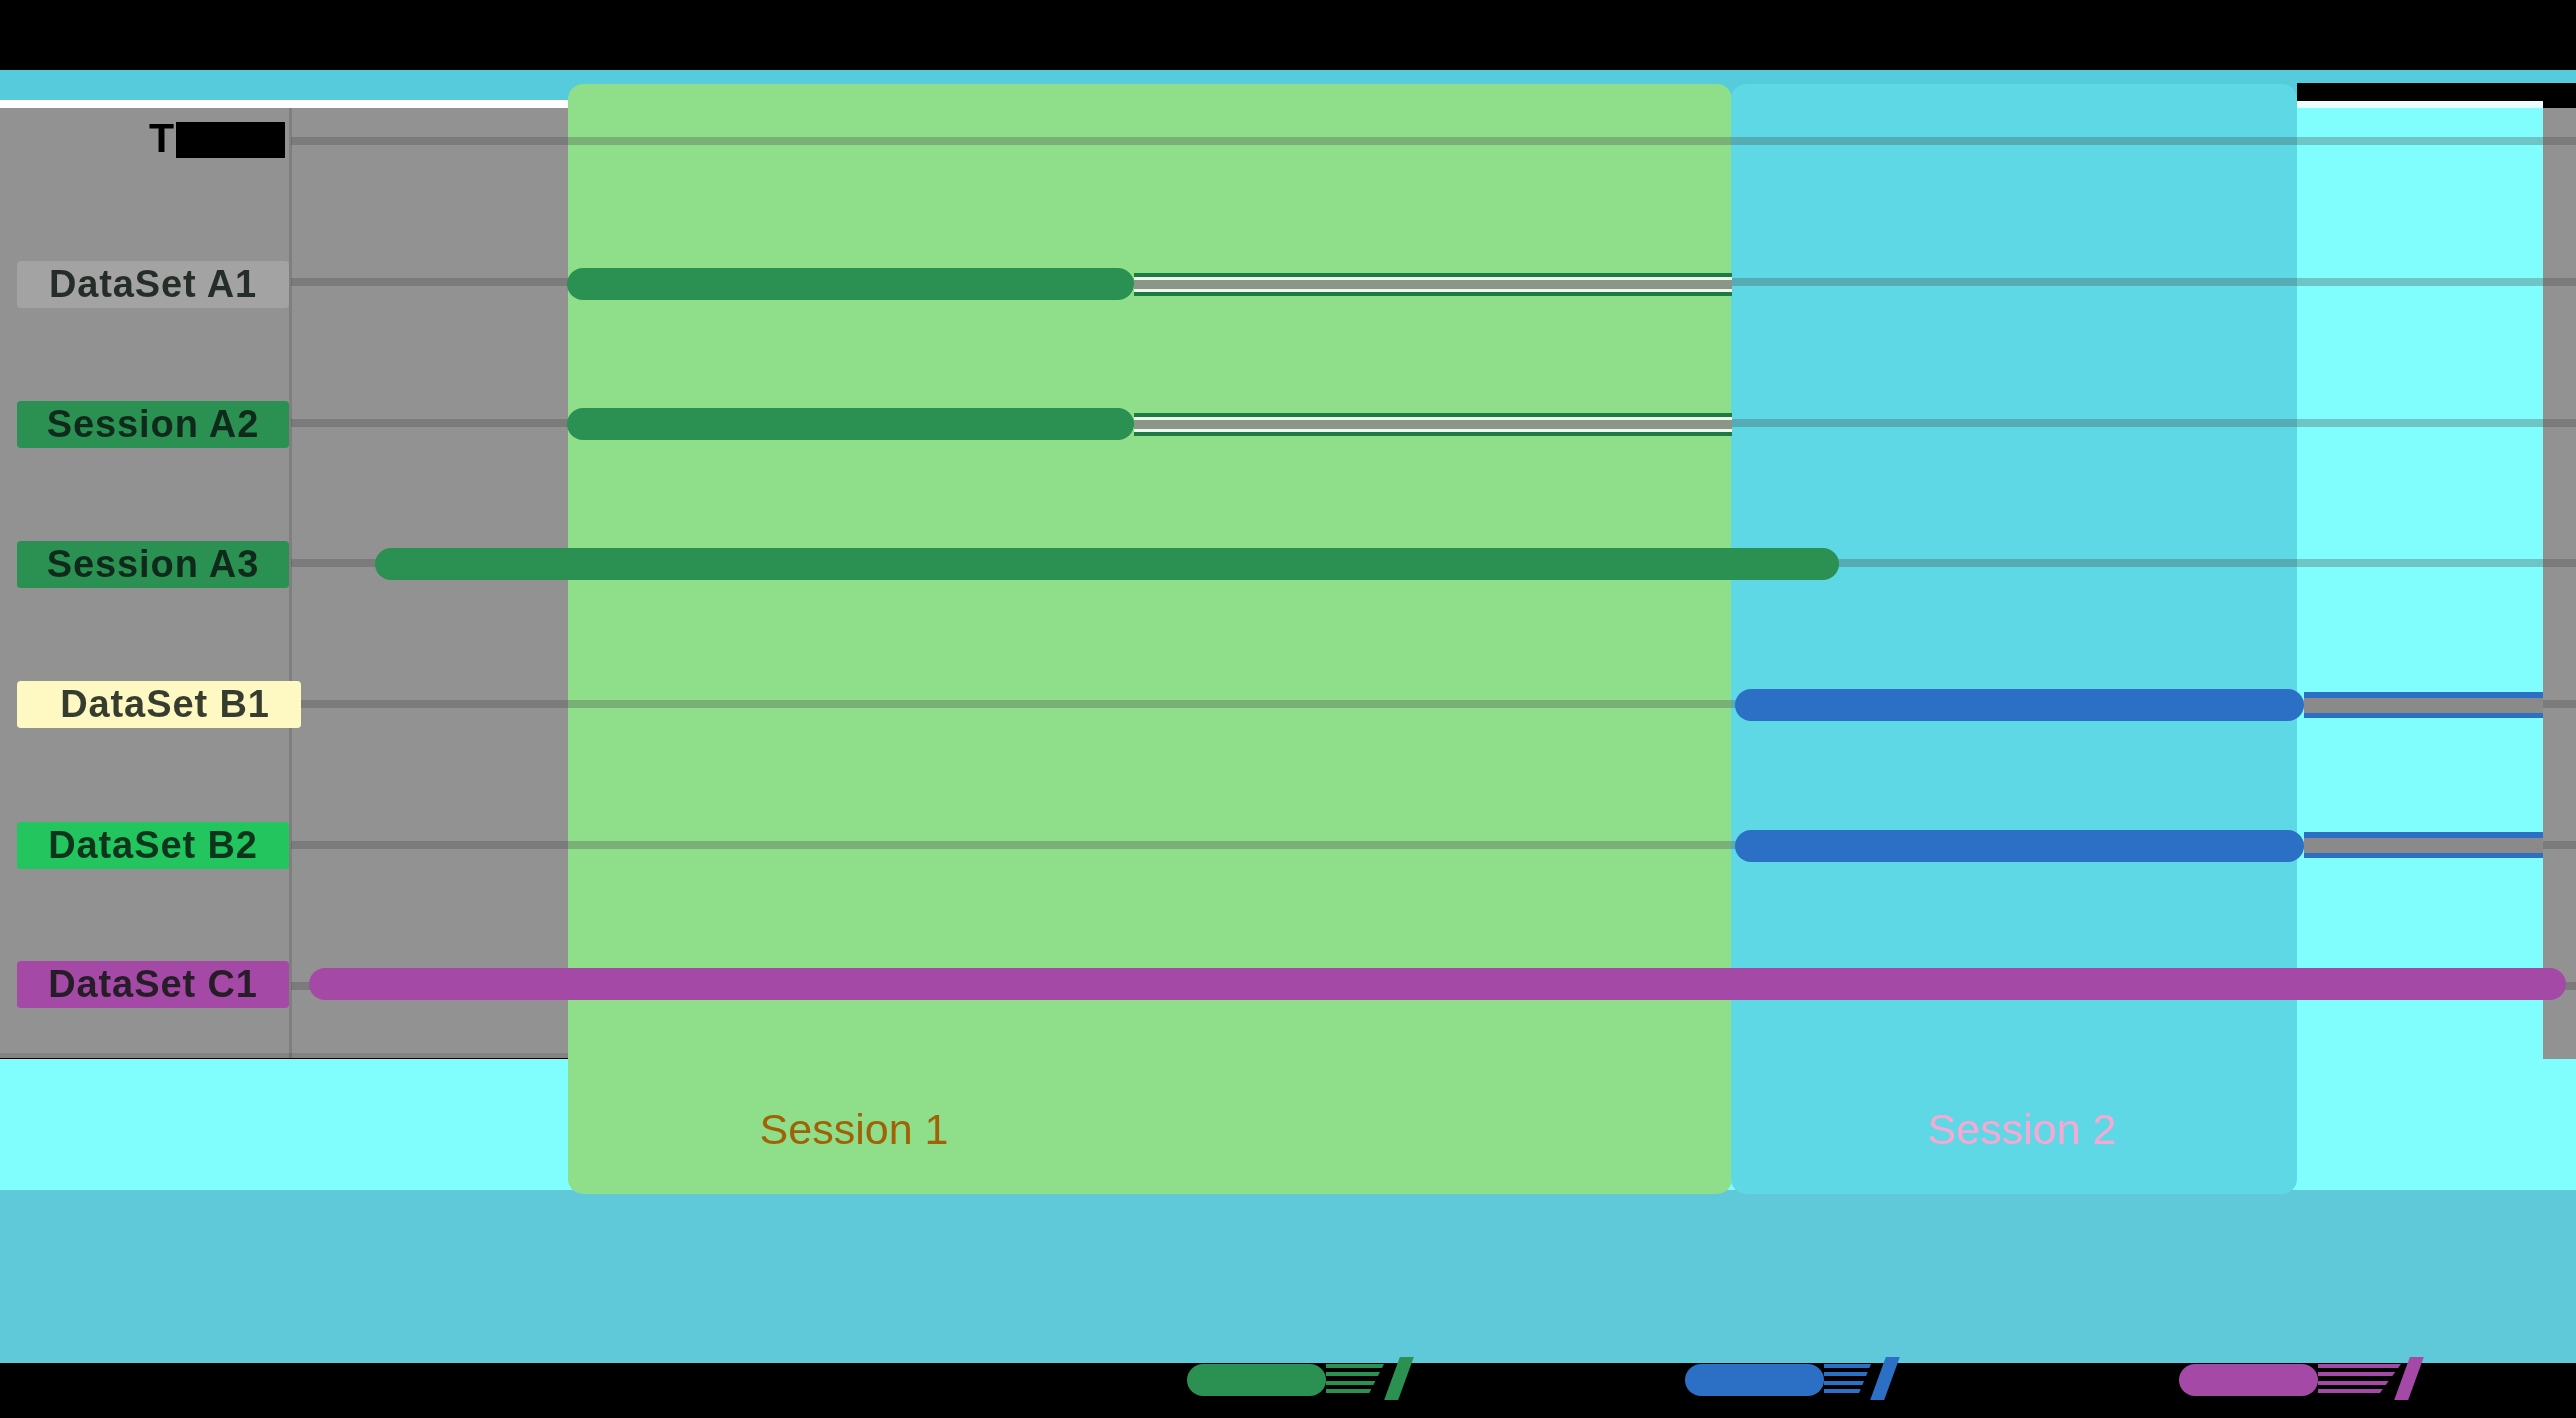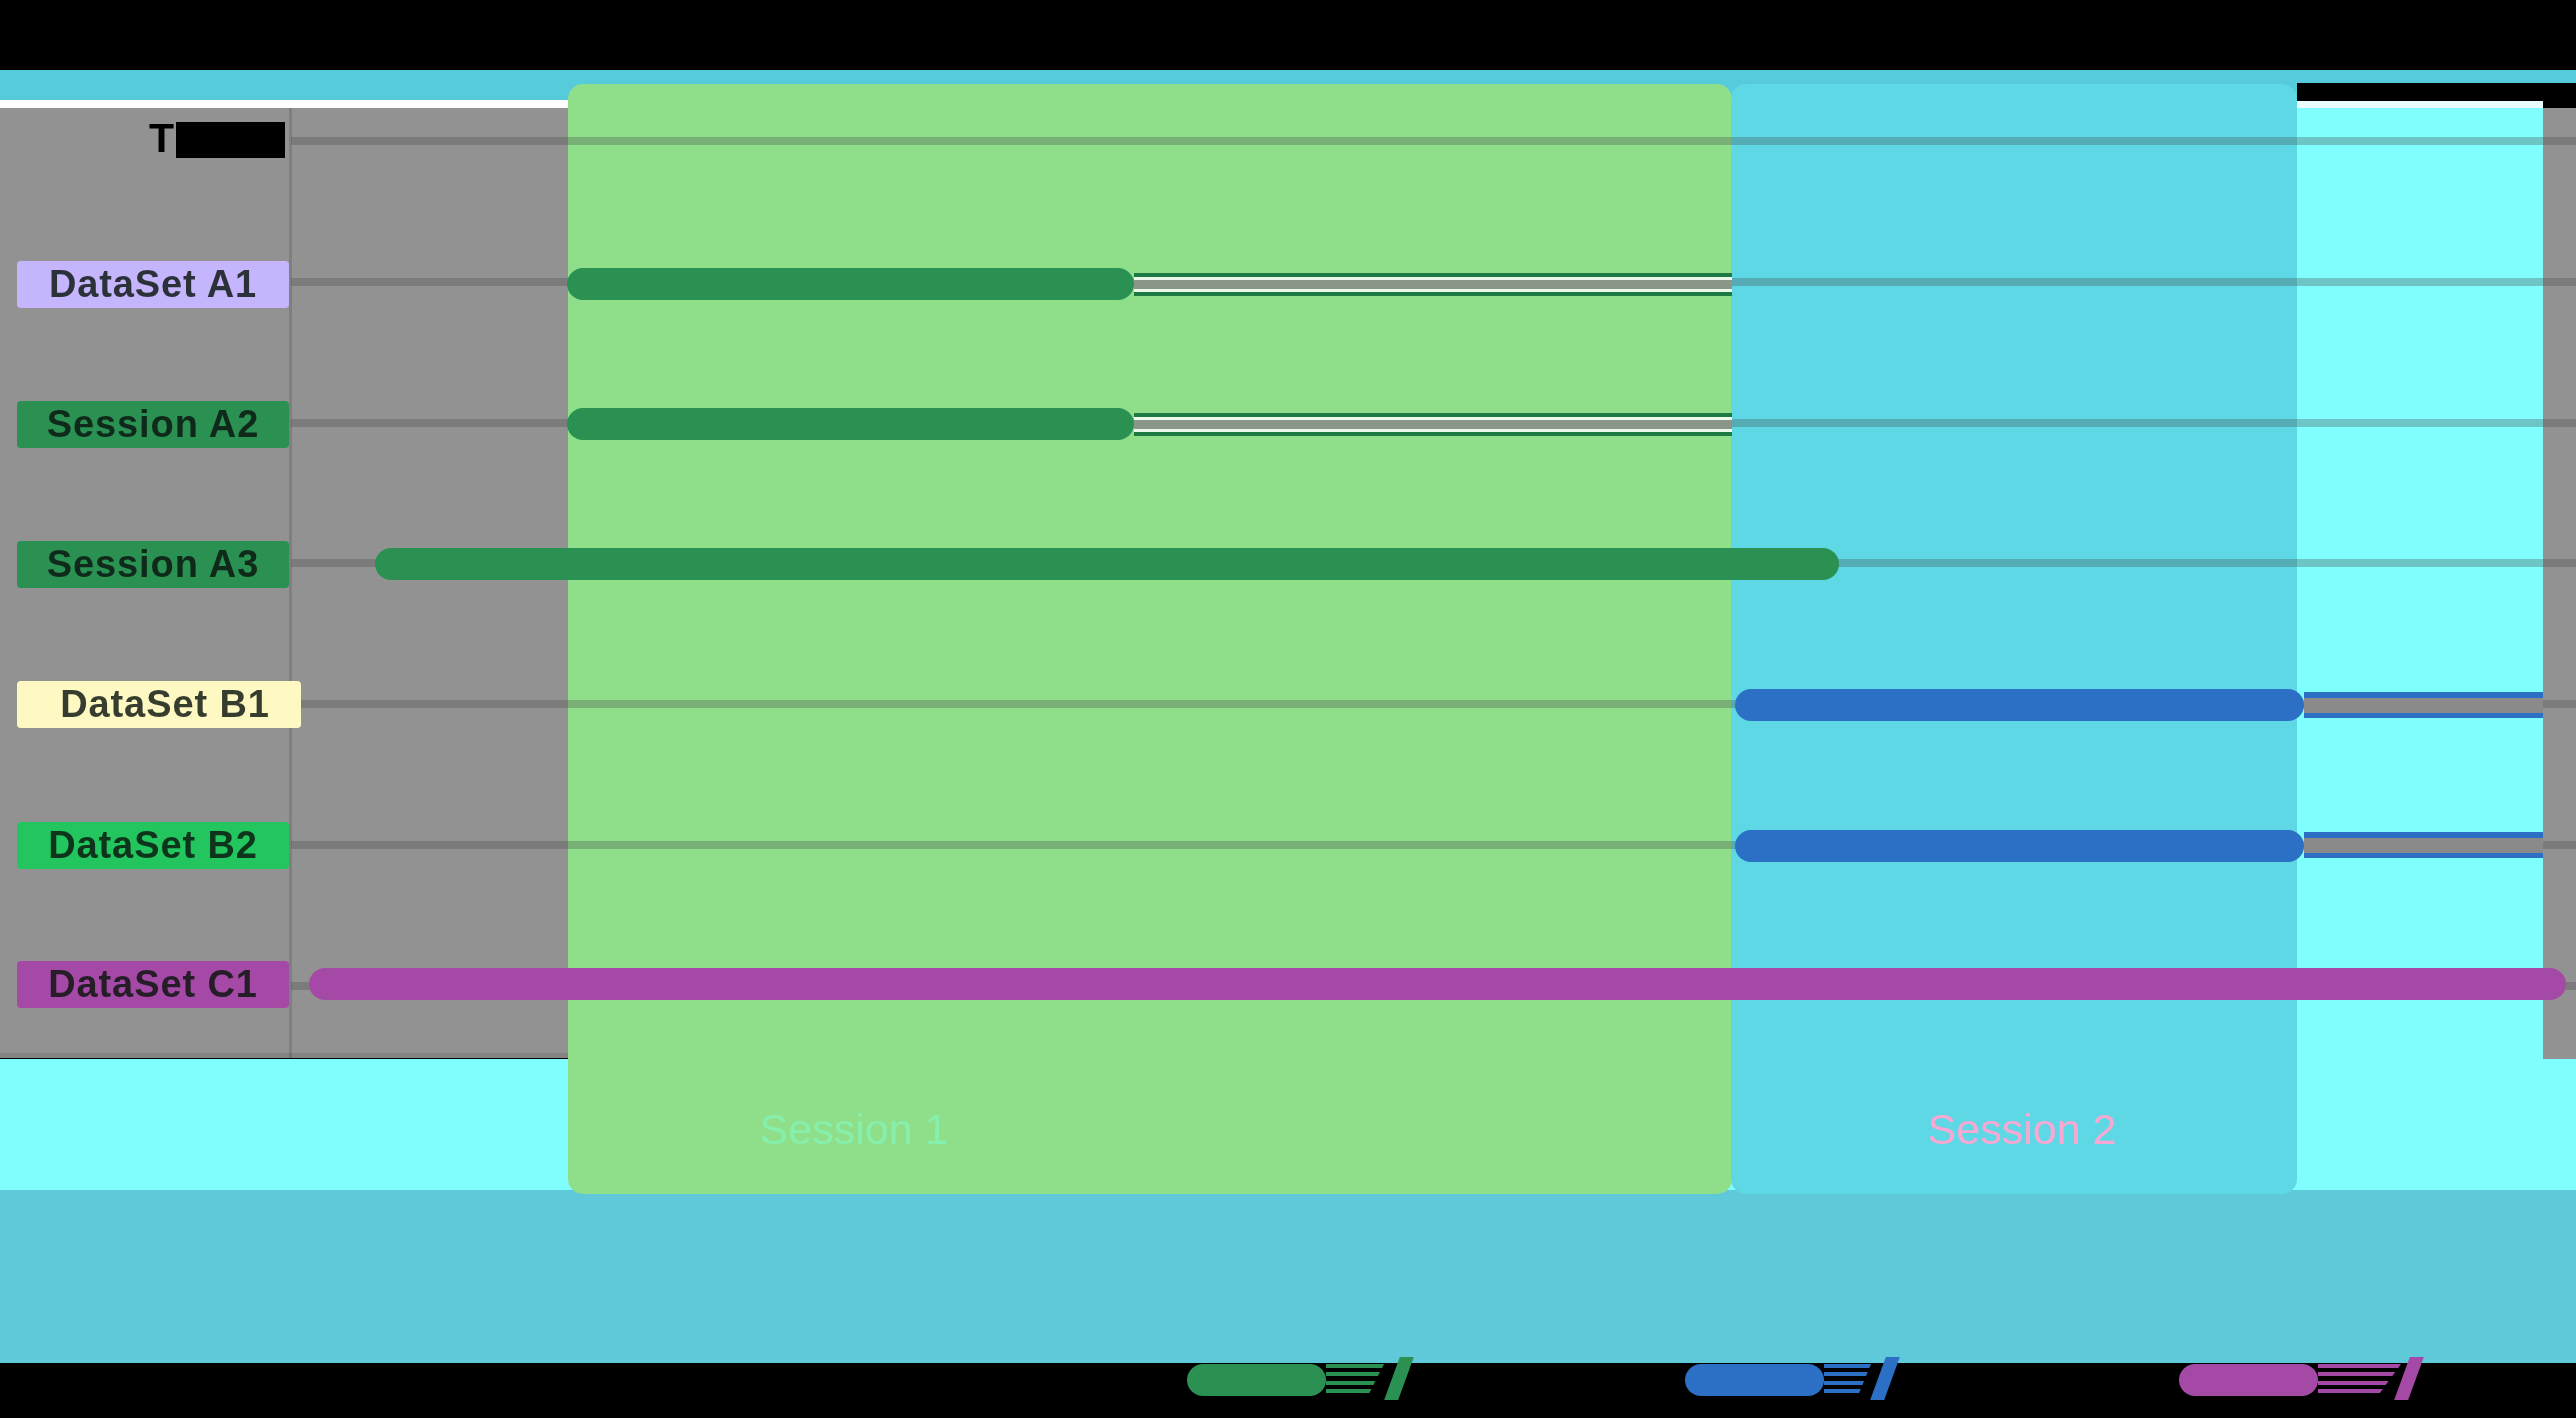--- a/index.html
+++ b/index.html
@@ -19,21 +19,21 @@
   #bright-col{left:2297px;top:108px;width:246px;height:1079px;background:#80fdfd;}
   #right-gray-strip{left:2543px;top:108px;width:33px;height:951px;background:#929292;}
   #lower-band{left:0;top:1190px;width:2576px;height:175px;background:#5fc9da;}
   #bottom-bar{left:0;top:1363px;width:2576px;height:56px;background:#000;}
 
   
   .band{top:84px;height:1110px;border-radius:15px;}
   #band-s1{left:568px;width:1164px;background:#8fdf8a;}
   #band-s2{left:1731px;width:566px;background:#5ed8e4;}
   .session-label{top:1105px;width:394px;text-align:center;font-size:43px;line-height:49px;}
-  #session1-label{left:657px;color:#86efac;}
+  #session1-label{left:657px;color:#a16207;}
   #session2-label{left:1825px;color:#f9a8d4;}
 
   
   .gridline{left:291px;width:2285px;height:7.5px;background:rgba(70,70,70,0.30);}
   .pill{height:32px;border-radius:16px;}
   .chip{left:17px;width:272px;height:47px;border-radius:3.8px;display:flex;align-items:center;
         justify-content:center;font-size:38px;font-weight:bold;color:rgba(10,20,14,0.82);
         letter-spacing:0.9px;}
   .track-green{height:22.5px;background:linear-gradient(180deg,
       #1e7a43 0 3.8px,#edf8ec 3.8px 6.6px,#8a9688 6.6px 16px,#edf8ec 16px 19px,#1e7a43 19px 22.5px);}
@@ -87,21 +87,21 @@
     </div>
   <div id="pills">
       <div class="abs pill" style="left: 567px; width: 567px; top: 268px; background: rgb(43, 145, 82);"></div>
       <div class="abs pill" style="left: 567px; width: 567px; top: 408px; background: rgb(43, 145, 82);"></div>
       <div class="abs pill" style="left: 375px; width: 1464px; top: 548px; background: rgb(43, 145, 82);"></div>
       <div class="abs pill" style="left: 1735px; width: 569px; top: 689px; background: rgb(43, 112, 197);"></div>
       <div class="abs pill" style="left: 1735px; width: 569px; top: 830px; background: rgb(43, 112, 197);"></div>
       <div class="abs pill" style="left: 309px; width: 2257px; top: 968px; background: rgb(164, 74, 166);"></div>
     </div>
   <div id="chips">
-      <div class="abs chip" style="top: 261px; background: #c4b5fd;">
+      <div class="abs chip" style="top: 261px; background: #a3a3a3;">
         <span>DataSet A1</span>
       </div>
       <div class="abs chip" style="top: 401px; background: rgb(43, 145, 82);">
         <span>Session A2</span>
       </div>
       <div class="abs chip" style="top: 541px; background: rgb(43, 145, 82);">
         <span>Session A3</span>
       </div>
       <div class="abs chip" style="top: 681px; background: #fef9c3; padding-left: 12px;">
         <span>DataSet B1</span>

